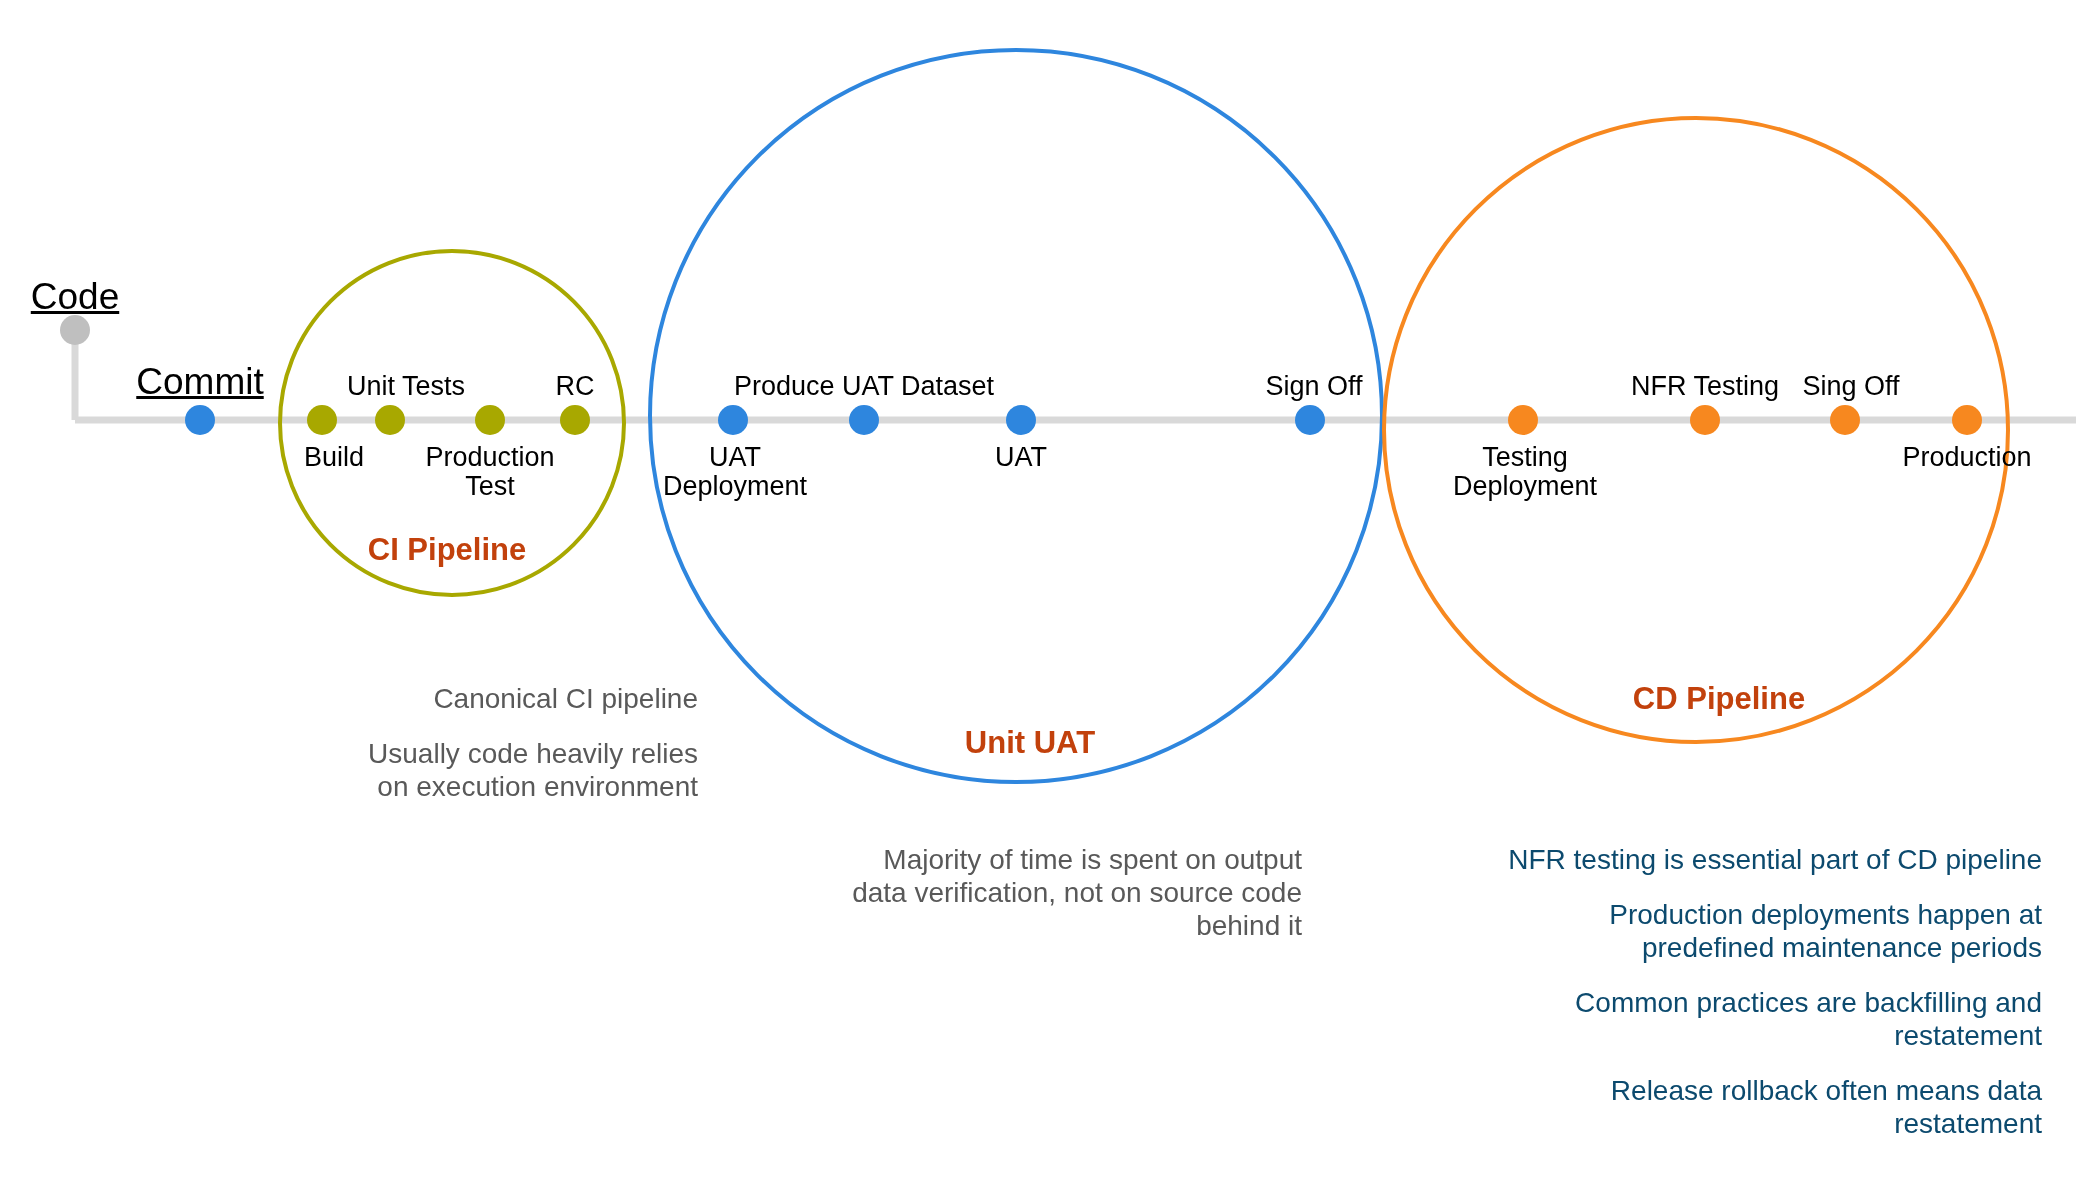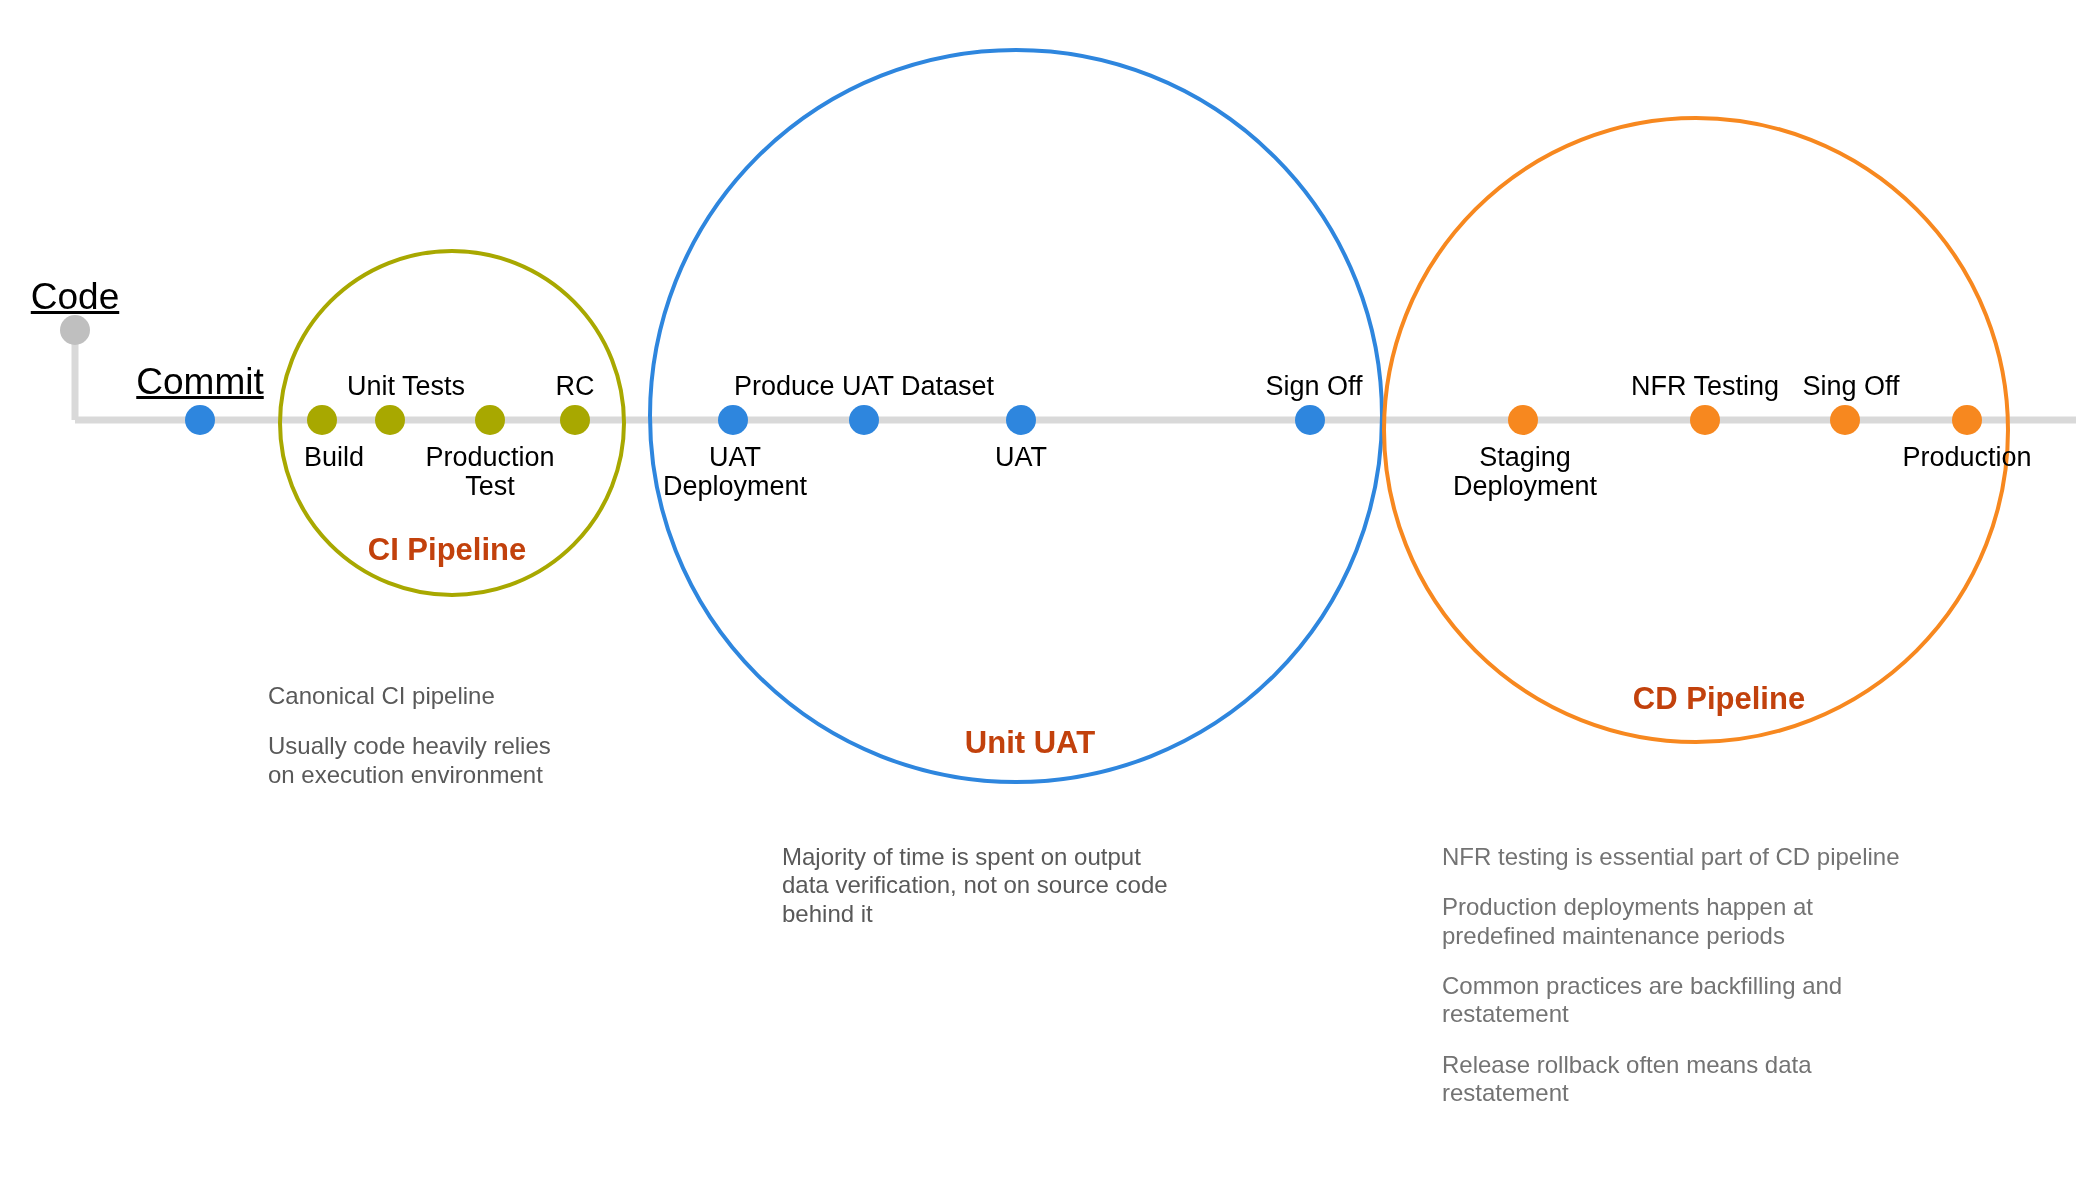--- a/index.html
+++ b/index.html
@@ -45,24 +45,25 @@
     color: #c2410c;
     white-space: pre;
     transform: translateX(-50%);
   }
   .note-block {
     position: absolute;
     font-family: "Liberation Sans", sans-serif;
     color: #595959;
   }
   .note-line {
-    font-size: 24px;
+    font-size: 28px;
     line-height: 1.18;
     white-space: pre-line;
     margin-bottom: 22px;
+    text-align: right;
   }
   .note-line:last-child { margin-bottom: 0; }
 </style>
 </head>
 <body>
 
 <div id="stage">
 
   <svg id="diagram-svg" viewBox="0 0 2076 1178" xmlns="http://www.w3.org/2000/svg">
     <g id="timeline-layer">
@@ -98,21 +99,21 @@
       <div class="node-label sz-md" style="left: 334px; top: 443px;">Build</div>
       <div class="node-label sz-md" style="left: 406px; top: 372px;">Unit Tests</div>
       <div class="node-label sz-md" style="left: 490px; top: 443px;">Production
 Test</div>
       <div class="node-label sz-md" style="left: 575px; top: 372px;">RC</div>
       <div class="node-label sz-md" style="left: 735px; top: 443px;">UAT
 Deployment</div>
       <div class="node-label sz-md" style="left: 864px; top: 372px;">Produce UAT Dataset</div>
       <div class="node-label sz-md" style="left: 1021px; top: 443px;">UAT</div>
       <div class="node-label sz-md" style="left: 1314px; top: 372px;">Sign Off</div>
-      <div class="node-label sz-md" style="left: 1525px; top: 443px;">Staging
+      <div class="node-label sz-md" style="left: 1525px; top: 443px;">Testing
 Deployment</div>
       <div class="node-label sz-md" style="left: 1705px; top: 372px;">NFR Testing</div>
       <div class="node-label sz-md" style="left: 1851px; top: 372px;">Sing Off</div>
       <div class="node-label sz-md" style="left: 1967px; top: 443px;">Production</div>
     </div>
   <div id="group-titles">
       <div class="group-title" style="left: 447px; top: 532px;">CI Pipeline</div>
       <div class="group-title" style="left: 1030px; top: 725px;">Unit UAT</div>
       <div class="group-title" style="left: 1719px; top: 681px;">CD Pipeline</div>
     </div>
@@ -120,21 +121,21 @@
       <div class="note-block" style="left: 268px; top: 682px; width: 430px; color: rgb(89, 89, 89);">
         <div class="note-line">Canonical CI pipeline</div>
         <div class="note-line">Usually code heavily relies
 on execution  environment</div>
       </div>
       <div class="note-block" style="left: 782px; top: 843px; width: 520px; color: rgb(89, 89, 89);">
         <div class="note-line">Majority of time is spent on output
 data verification, not on source code
 behind it</div>
       </div>
-      <div class="note-block" style="left: 1442px; top: 843px; width: 600px; color: #737373;">
+      <div class="note-block" style="left: 1442px; top: 843px; width: 600px; color: #0c4a6e;">
         <div class="note-line">NFR testing is essential part of CD pipeline</div>
         <div class="note-line">Production deployments happen at
 predefined maintenance periods</div>
         <div class="note-line">Common practices are backfilling and
 restatement</div>
         <div class="note-line">Release rollback often means data
 restatement</div>
       </div>
     </div>
 

